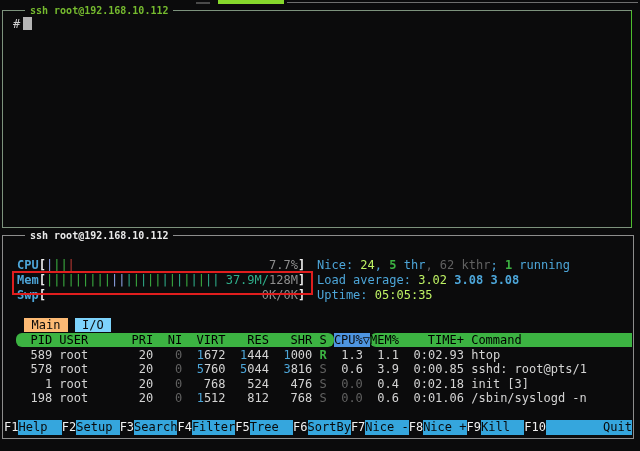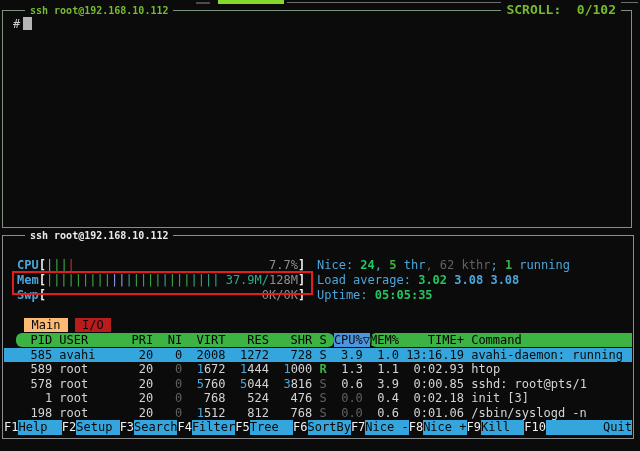--- a/index.html
+++ b/index.html
@@ -30,77 +30,75 @@
   .m-br{color:#efefef;font-weight:bold;}
   .m-inner{position:relative;display:inline-block;width:252px;height:15px;vertical-align:top;}
   .m-bars{position:absolute;left:0;top:0;white-space:pre;}
   .m-text{position:absolute;right:0;top:0;white-space:pre;}
   .redbox{position:absolute;left:9px;top:35px;width:297px;height:20px;border:2px solid #e01e1e;}
   .stats{position:absolute;left:314px;top:22px;}
   .stats-line{height:15px;white-space:pre;}
   .tabs{position:absolute;left:14px;top:82px;height:15px;white-space:pre;}
   .tab{color:#0a0a0a;}
   .tab-main{background:#fdba74;}
-  .tab-io{background:#b91c1c;}
+  .tab-io{background:#7dd3fc;}
   .table{position:absolute;left:1px;right:1px;top:97px;}
   .trow{height:14.5px;white-space:pre;padding-left:12px;overflow:hidden;}
   .trow.sel{background:#35a6dd;}
   .hseg{background:#3cb342;color:#000000;border-radius:6px;}
   .hseg-sort{background:#4e95e0;color:#0a0a0a;}
   .fnbar{position:absolute;left:1px;right:1px;bottom:3px;height:15px;display:flex;white-space:pre;overflow:hidden;}
   .fn-key{color:#f0f0f0;font-weight:normal;}
   .fn-label{background:#35a6dd;color:#0a0a0a;text-align:right;}
   .fn-label.grow{flex:1;}
   
   .c-def{color:#d4d4d4;}
   .c-k{color:#0a0a0a;}
   .c-dg{color:#616161;}
   .c-gy{color:#8f8f8f;}
   .c-cy{color:#4da6d9;}
   .c-cyb{color:#4da6d9;font-weight:bold;text-align:right;}
-  .c-wb{color:#22c55e;font-weight:bold;}
+  .c-wb{color:#bef264;font-weight:normal;}
   .c-gr{color:#3cb342;}
   .c-grb{color:#3cb342;font-weight:bold;}
   .c-tl{color:#2fae8a;}
   .c-bl{color:#8ea6e8;}
   .c-rd{color:#c23a34;}
 </style>
 </head>
 <body>
 
 <div class="screen">
 
   <div class="art-green"></div>
   <div class="art-dash"></div>
   <div class="art-line"></div>
 
   <div class="pane pane-top">
     <span class="pane-title green">ssh root@192.168.10.112</span>
-    <span class="scroll-ind">SCROLL:  0/102</span>
     <div class="prompt"><span>#</span><span class="cursor"></span></div>
   </div>
 
   <div class="pane pane-bottom">
     <span class="pane-title white">ssh root@192.168.10.112</span>
     <div class="htop">
       <div class="meters" id="meters">
           <div class="meter-line"><span class="m-label">CPU</span><span class="m-br">[</span><span class="m-inner"><span class="m-bars"><span class="pre c-bl">|</span><span class="pre c-gr">||</span><span class="pre c-rd">|</span></span><span class="m-text"><span class="pre c-gy">7.7%</span></span></span><span class="m-br">]</span></div>
           <div class="meter-line"><span class="m-label">Mem</span><span class="m-br">[</span><span class="m-inner"><span class="m-bars"><span class="pre c-gr">|||||||||</span><span class="pre c-bl">||</span><span class="pre c-tl">|</span><span class="pre c-gr">|</span><span class="pre c-tl">|</span><span class="pre c-gr">||</span><span class="pre c-tl">|</span><span class="pre c-gr">|</span><span class="pre c-tl">|</span><span class="pre c-gr">|</span><span class="pre c-tl">|</span><span class="pre c-gr">|</span><span class="pre c-tl">||</span></span><span class="m-text"><span class="pre c-tl">37.9M/</span><span class="pre c-gy">128M</span></span></span><span class="m-br">]</span></div>
           <div class="meter-line"><span class="m-label">Swp</span><span class="m-br">[</span><span class="m-inner"><span class="m-bars"></span><span class="m-text"><span class="pre c-gy">0K/0K</span></span></span><span class="m-br">]</span></div>
         </div>
       <div class="redbox"></div>
       <div class="stats" id="stats">
           <div class="stats-line"><span class="pre c-cy">Nice: </span><span class="pre c-wb">24</span><span class="pre c-cy">, </span><span class="pre c-grb">5</span><span class="pre c-cy"> thr</span><span class="pre c-dg">, </span><span class="pre c-dg">62 kthr</span><span class="pre c-cy">; </span><span class="pre c-grb">1</span><span class="pre c-cy"> running</span></div>
           <div class="stats-line"><span class="pre c-cy">Load average: </span><span class="pre c-wb">3.02 </span><span class="pre c-cyb">3.08 </span><span class="pre c-cyb">3.08</span></div>
           <div class="stats-line"><span class="pre c-cy">Uptime: </span><span class="pre c-wb">05:05:35</span></div>
         </div>
       <div class="tabs" id="tabs"><span class="pre"> </span><span class="pre tab tab-main"> Main </span><span class="pre"> </span><span class="pre tab tab-io"> I/O </span></div>
       <div class="table" id="table">
           <div class="trow"><span class="pre hseg">  PID USER      PRI  NI  VIRT   RES   SHR S </span><span class="pre hseg-sort">CPU%▽</span><span class="pre hseg">MEM%    TIME+ Command                                </span></div>
-          <div class="trow sel"><span class="pre c-k">  585 avahi      20   0  2008  1272   728 S  3.9  1.0 13:16.19 avahi-daemon: running</span></div>
           <div class="trow"><span class="pre c-def">  589 root       20   </span><span class="pre c-dg">0</span><span class="pre c-def">  </span><span class="pre c-cy">1</span><span class="pre c-def">672</span><span class="pre c-def">  </span><span class="pre c-cy">1</span><span class="pre c-def">444</span><span class="pre c-def">  </span><span class="pre c-cy">1</span><span class="pre c-def">000</span><span class="pre c-def"> </span><span class="pre c-grb">R</span><span class="pre c-def">  1.3  1.1  0:02.93 htop</span></div>
           <div class="trow"><span class="pre c-def">  578 root       20   </span><span class="pre c-dg">0</span><span class="pre c-def">  </span><span class="pre c-cy">5</span><span class="pre c-def">760</span><span class="pre c-def">  </span><span class="pre c-cy">5</span><span class="pre c-def">044</span><span class="pre c-def">  </span><span class="pre c-cy">3</span><span class="pre c-def">816</span><span class="pre c-def"> </span><span class="pre c-dg">S</span><span class="pre c-def">  0.6  3.9  0:00.85 sshd: root@pts/1</span></div>
           <div class="trow"><span class="pre c-def">    1 root       20   </span><span class="pre c-dg">0</span><span class="pre c-def">   768   524   476 </span><span class="pre c-dg">S</span><span class="pre c-def">  </span><span class="pre c-dg">0.0</span><span class="pre c-def">  0.4  0:02.18 init [3]</span></div>
           <div class="trow"><span class="pre c-def">  198 root       20   </span><span class="pre c-dg">0</span><span class="pre c-def">  </span><span class="pre c-cy">1</span><span class="pre c-def">512</span><span class="pre c-def">   812   768 </span><span class="pre c-dg">S</span><span class="pre c-def">  </span><span class="pre c-dg">0.0</span><span class="pre c-def">  0.6  0:01.06 /sbin/syslogd -n</span></div>
         </div>
       <div class="fnbar" id="fnbar"><span class="pre fn-key">F1</span><span class="pre fn-label">Help  </span><span class="pre fn-key">F2</span><span class="pre fn-label">Setup </span><span class="pre fn-key">F3</span><span class="pre fn-label">Search</span><span class="pre fn-key">F4</span><span class="pre fn-label">Filter</span><span class="pre fn-key">F5</span><span class="pre fn-label">Tree  </span><span class="pre fn-key">F6</span><span class="pre fn-label">SortBy</span><span class="pre fn-key">F7</span><span class="pre fn-label">Nice -</span><span class="pre fn-key">F8</span><span class="pre fn-label">Nice +</span><span class="pre fn-key">F9</span><span class="pre fn-label">Kill  </span><span class="pre fn-key">F10</span><span class="pre fn-label grow">Quit</span></div>
     </div>
   </div>
 
 </div>

